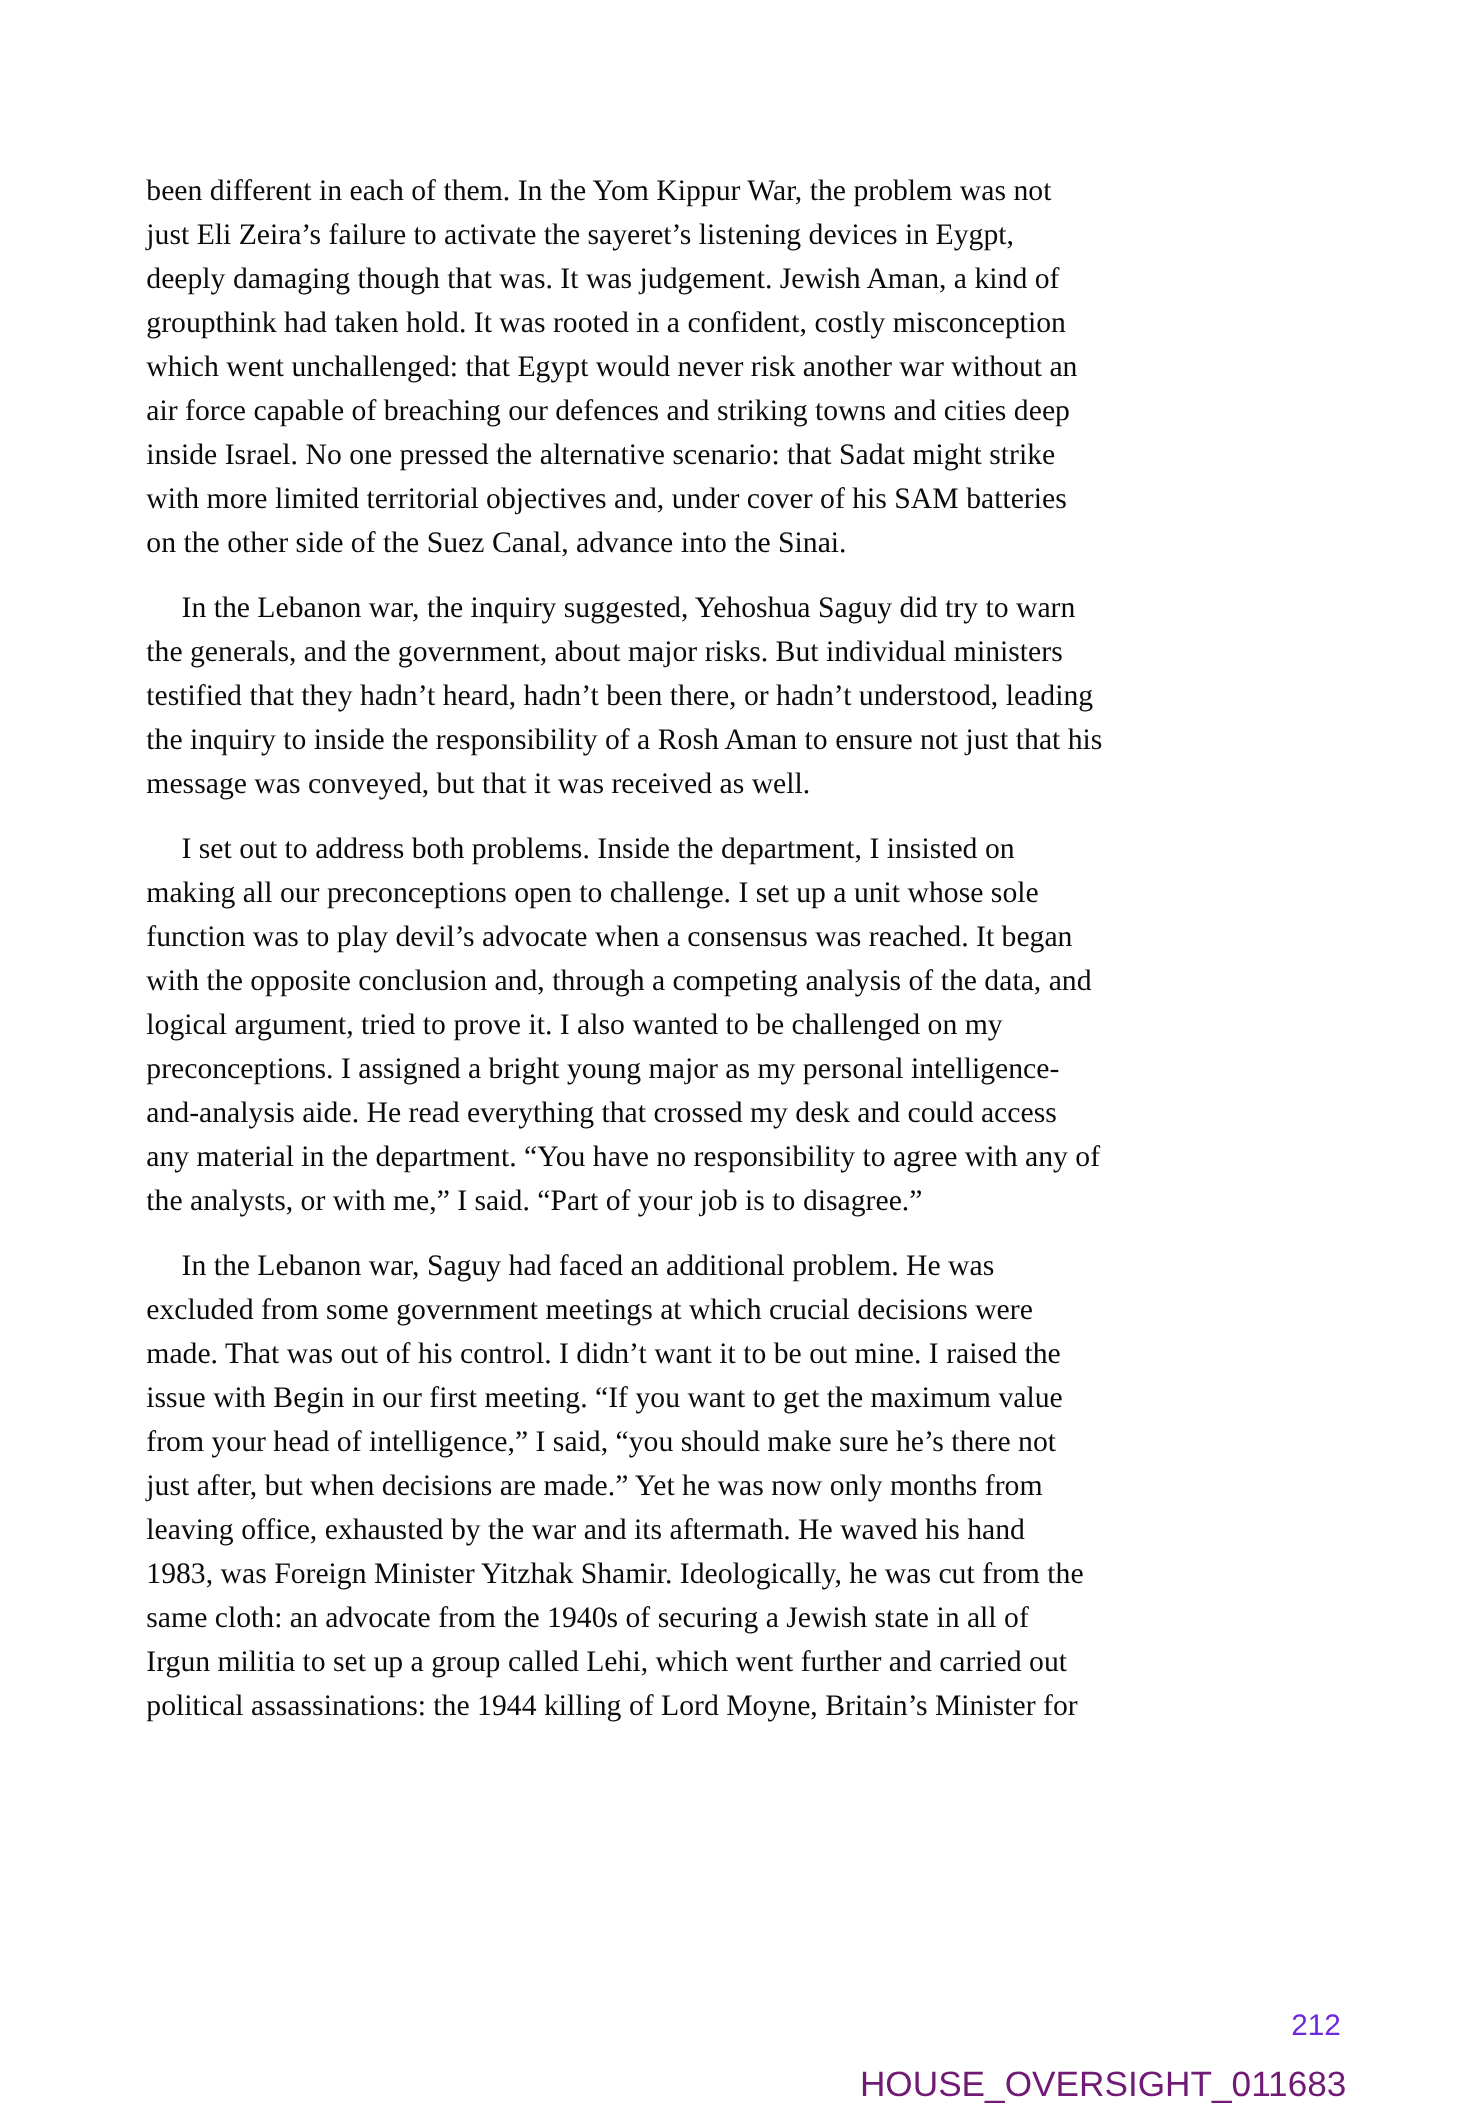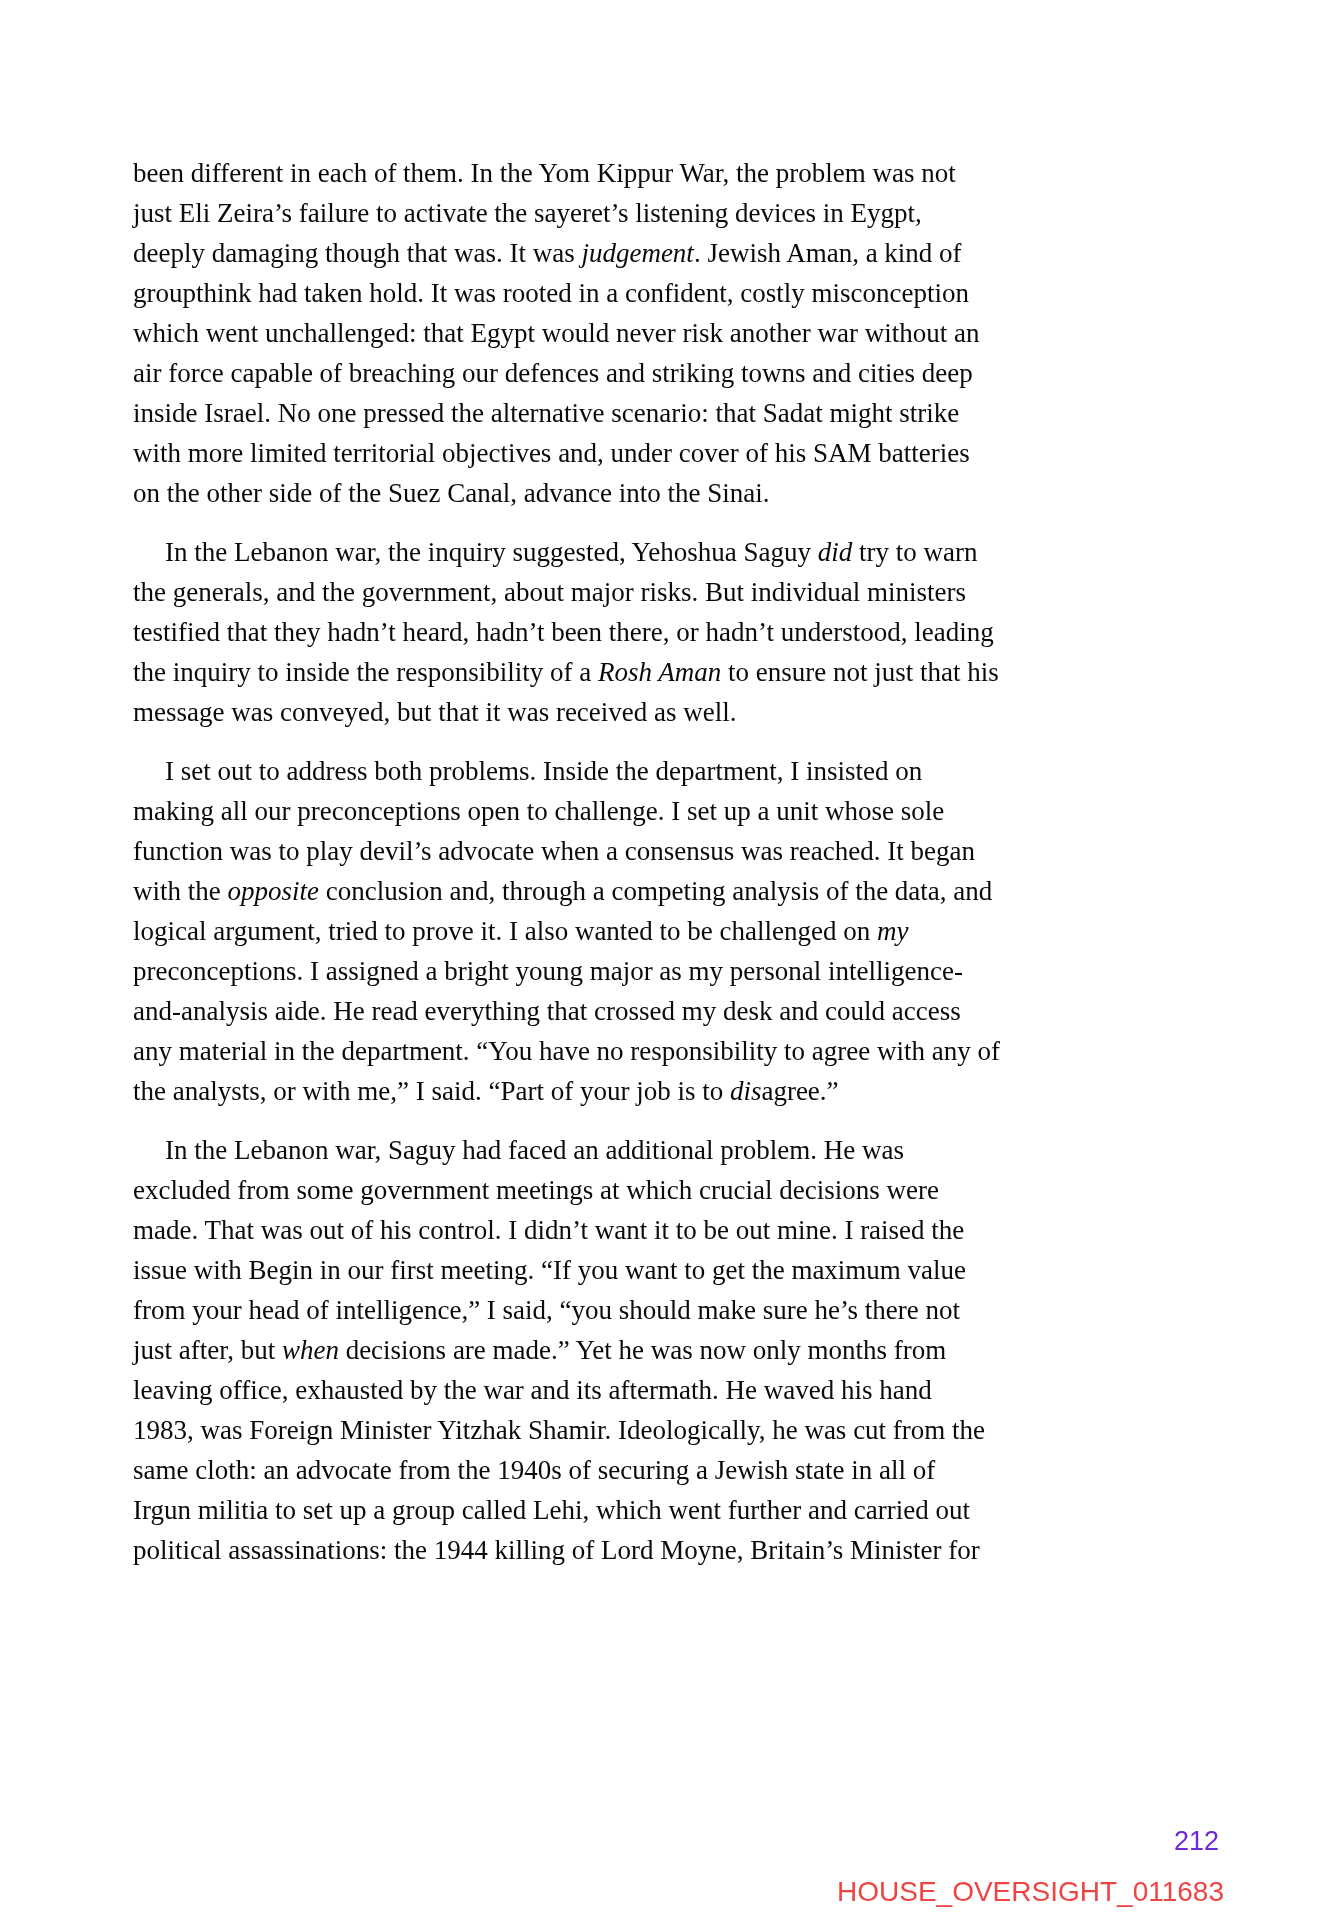--- a/index.html
+++ b/index.html
@@ -16,36 +16,36 @@
     position: absolute;
     left: 133px;
     top: 153px;
     width: 1065px;
     font-size: 27px;
     line-height: 40px;
   }
   .paragraph { margin: 0 0 19px 0; }
   .line { white-space: pre; }
   .indent .line:first-child { padding-left: 32px; }
-  .it { font-style: italic; }
+  .it { }
   .footer-page-number {
     position: absolute;
     top: 1826px;
     right: 34px;
     font-family: "Liberation Sans", sans-serif;
     font-size: 27px;
     color: #6d28d9;
   }
   .footer-bates {
     position: absolute;
     top: 1876px;
     right: 29px;
     font-family: "Liberation Sans", sans-serif;
-    font-size: 28px;
-    color: #ef4444;
+    font-size: 32px;
+    color: #701a75;
   }
 </style>
 </head>
 <body>
 
 <div class="page">
   <div class="text-block">
       <div class="paragraph">
         <div class="line"><span>been different in each of them. In the Yom Kippur War, the problem was not</span></div>
         <div class="line"><span>just Eli Zeira’s failure to activate the sayeret’s listening devices in Eygpt,</span></div>

